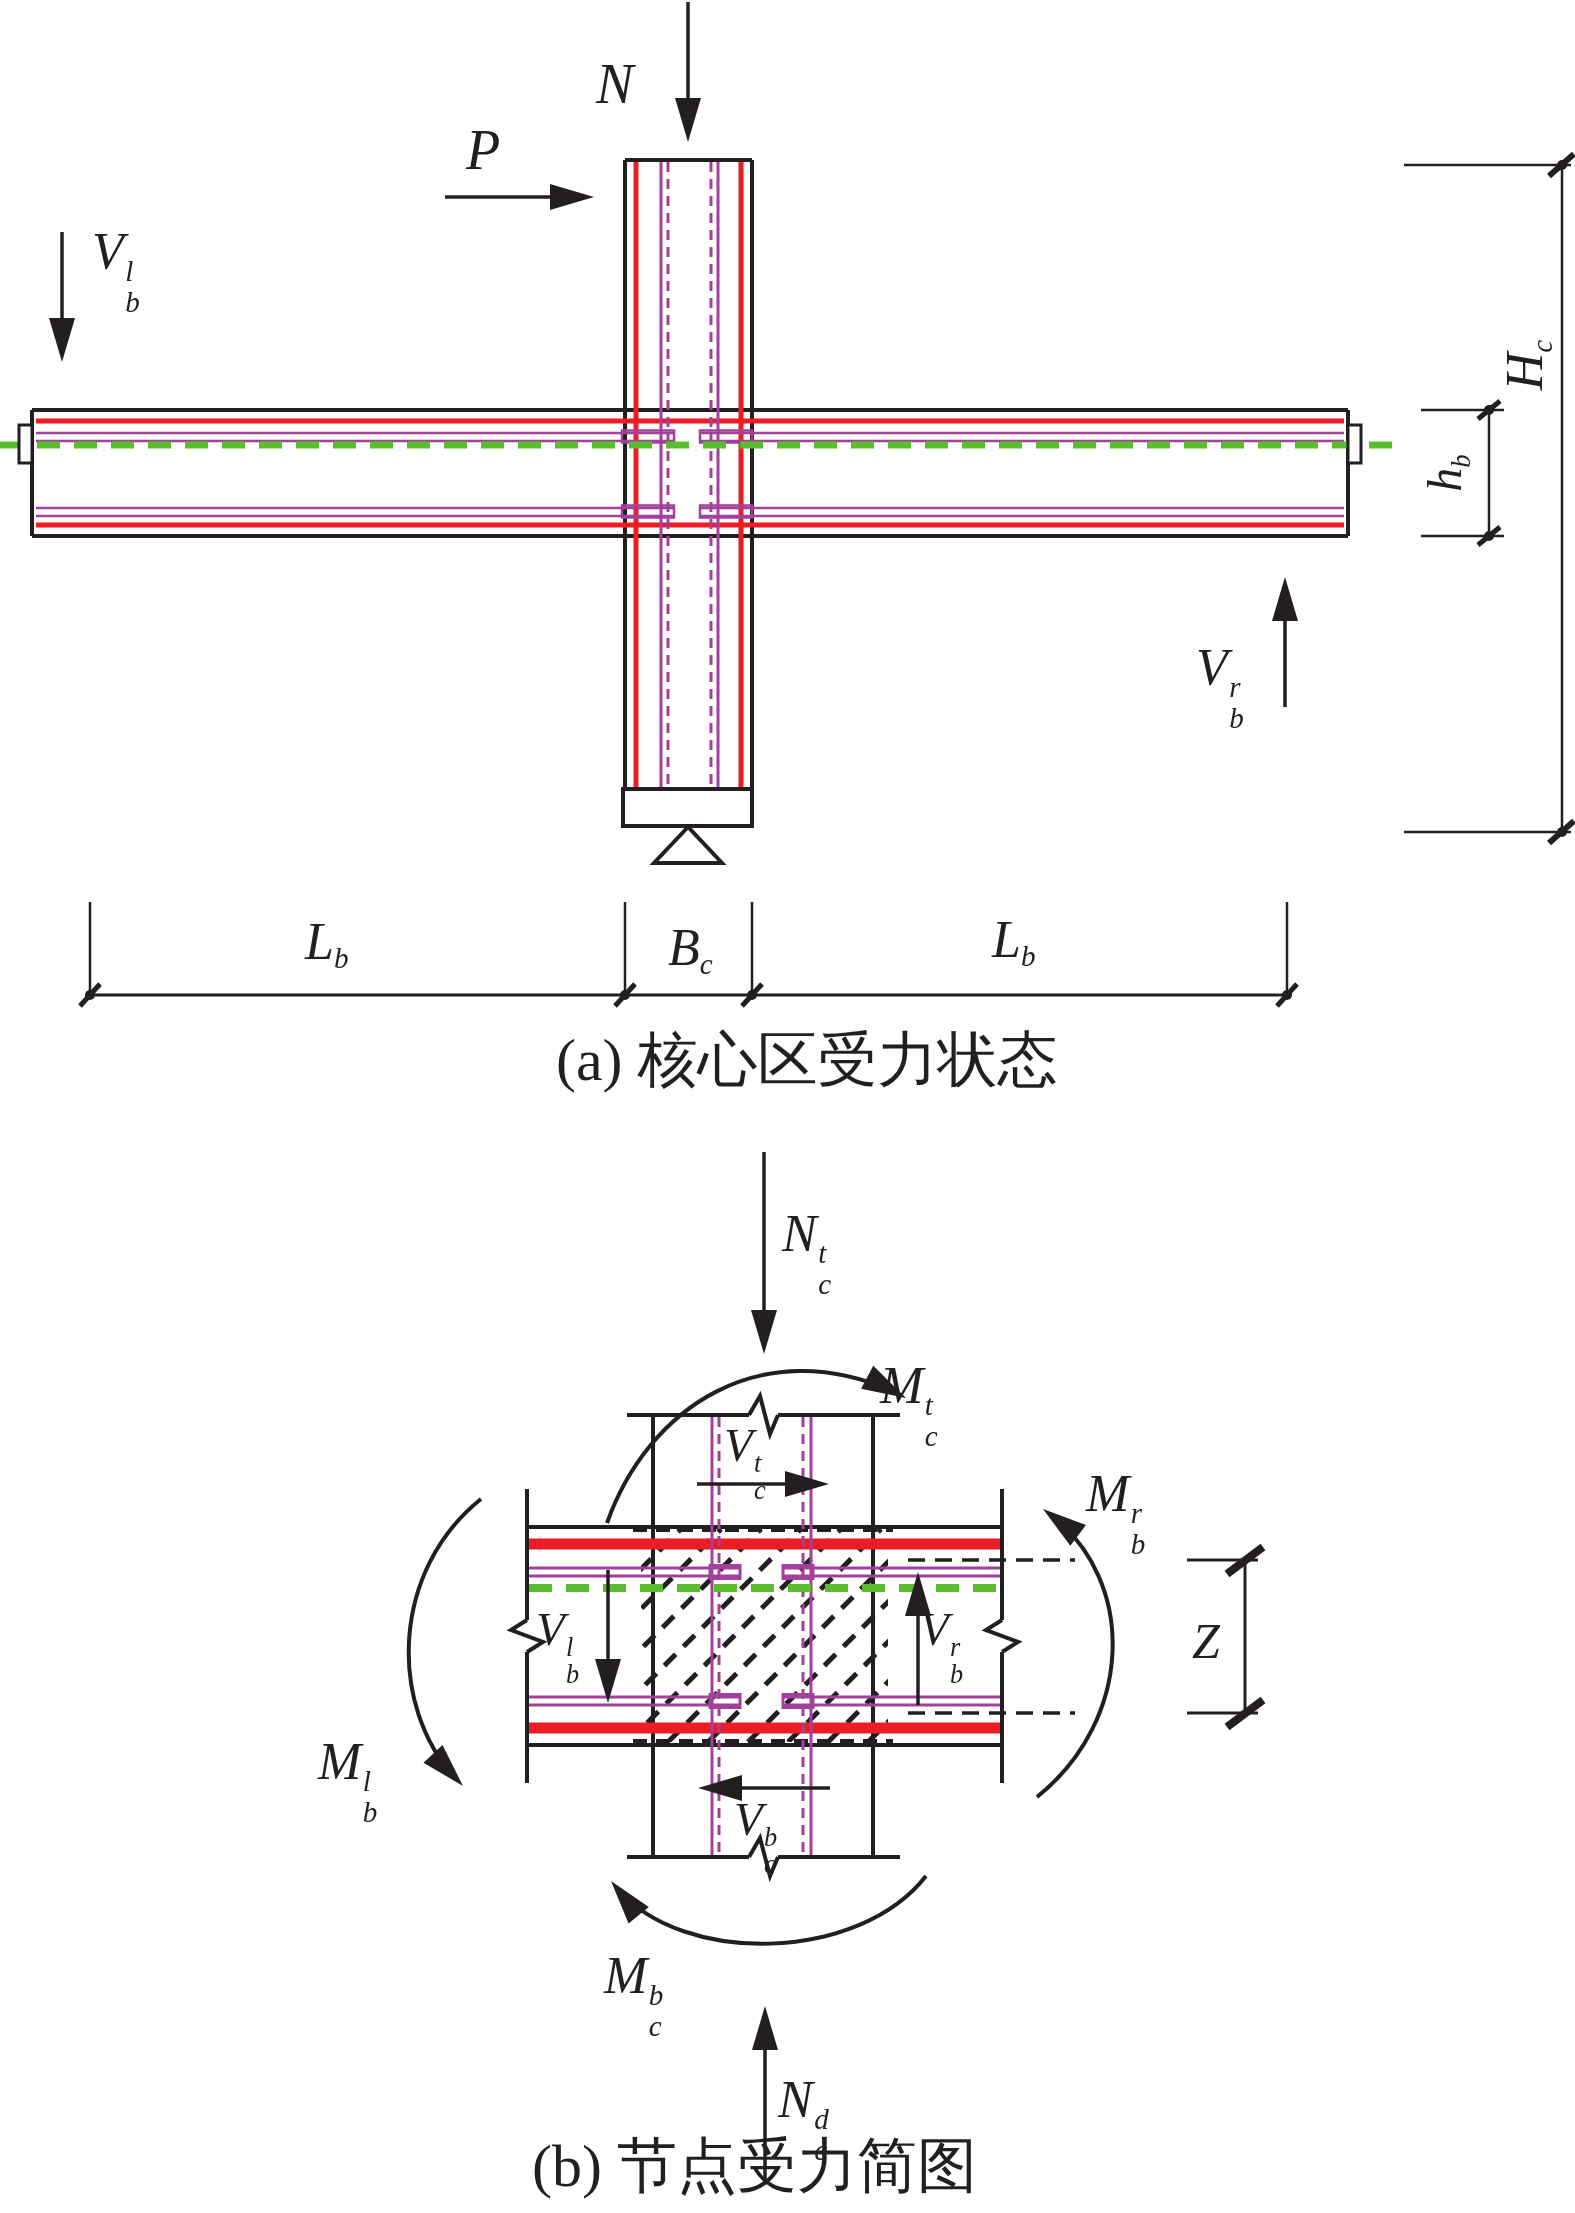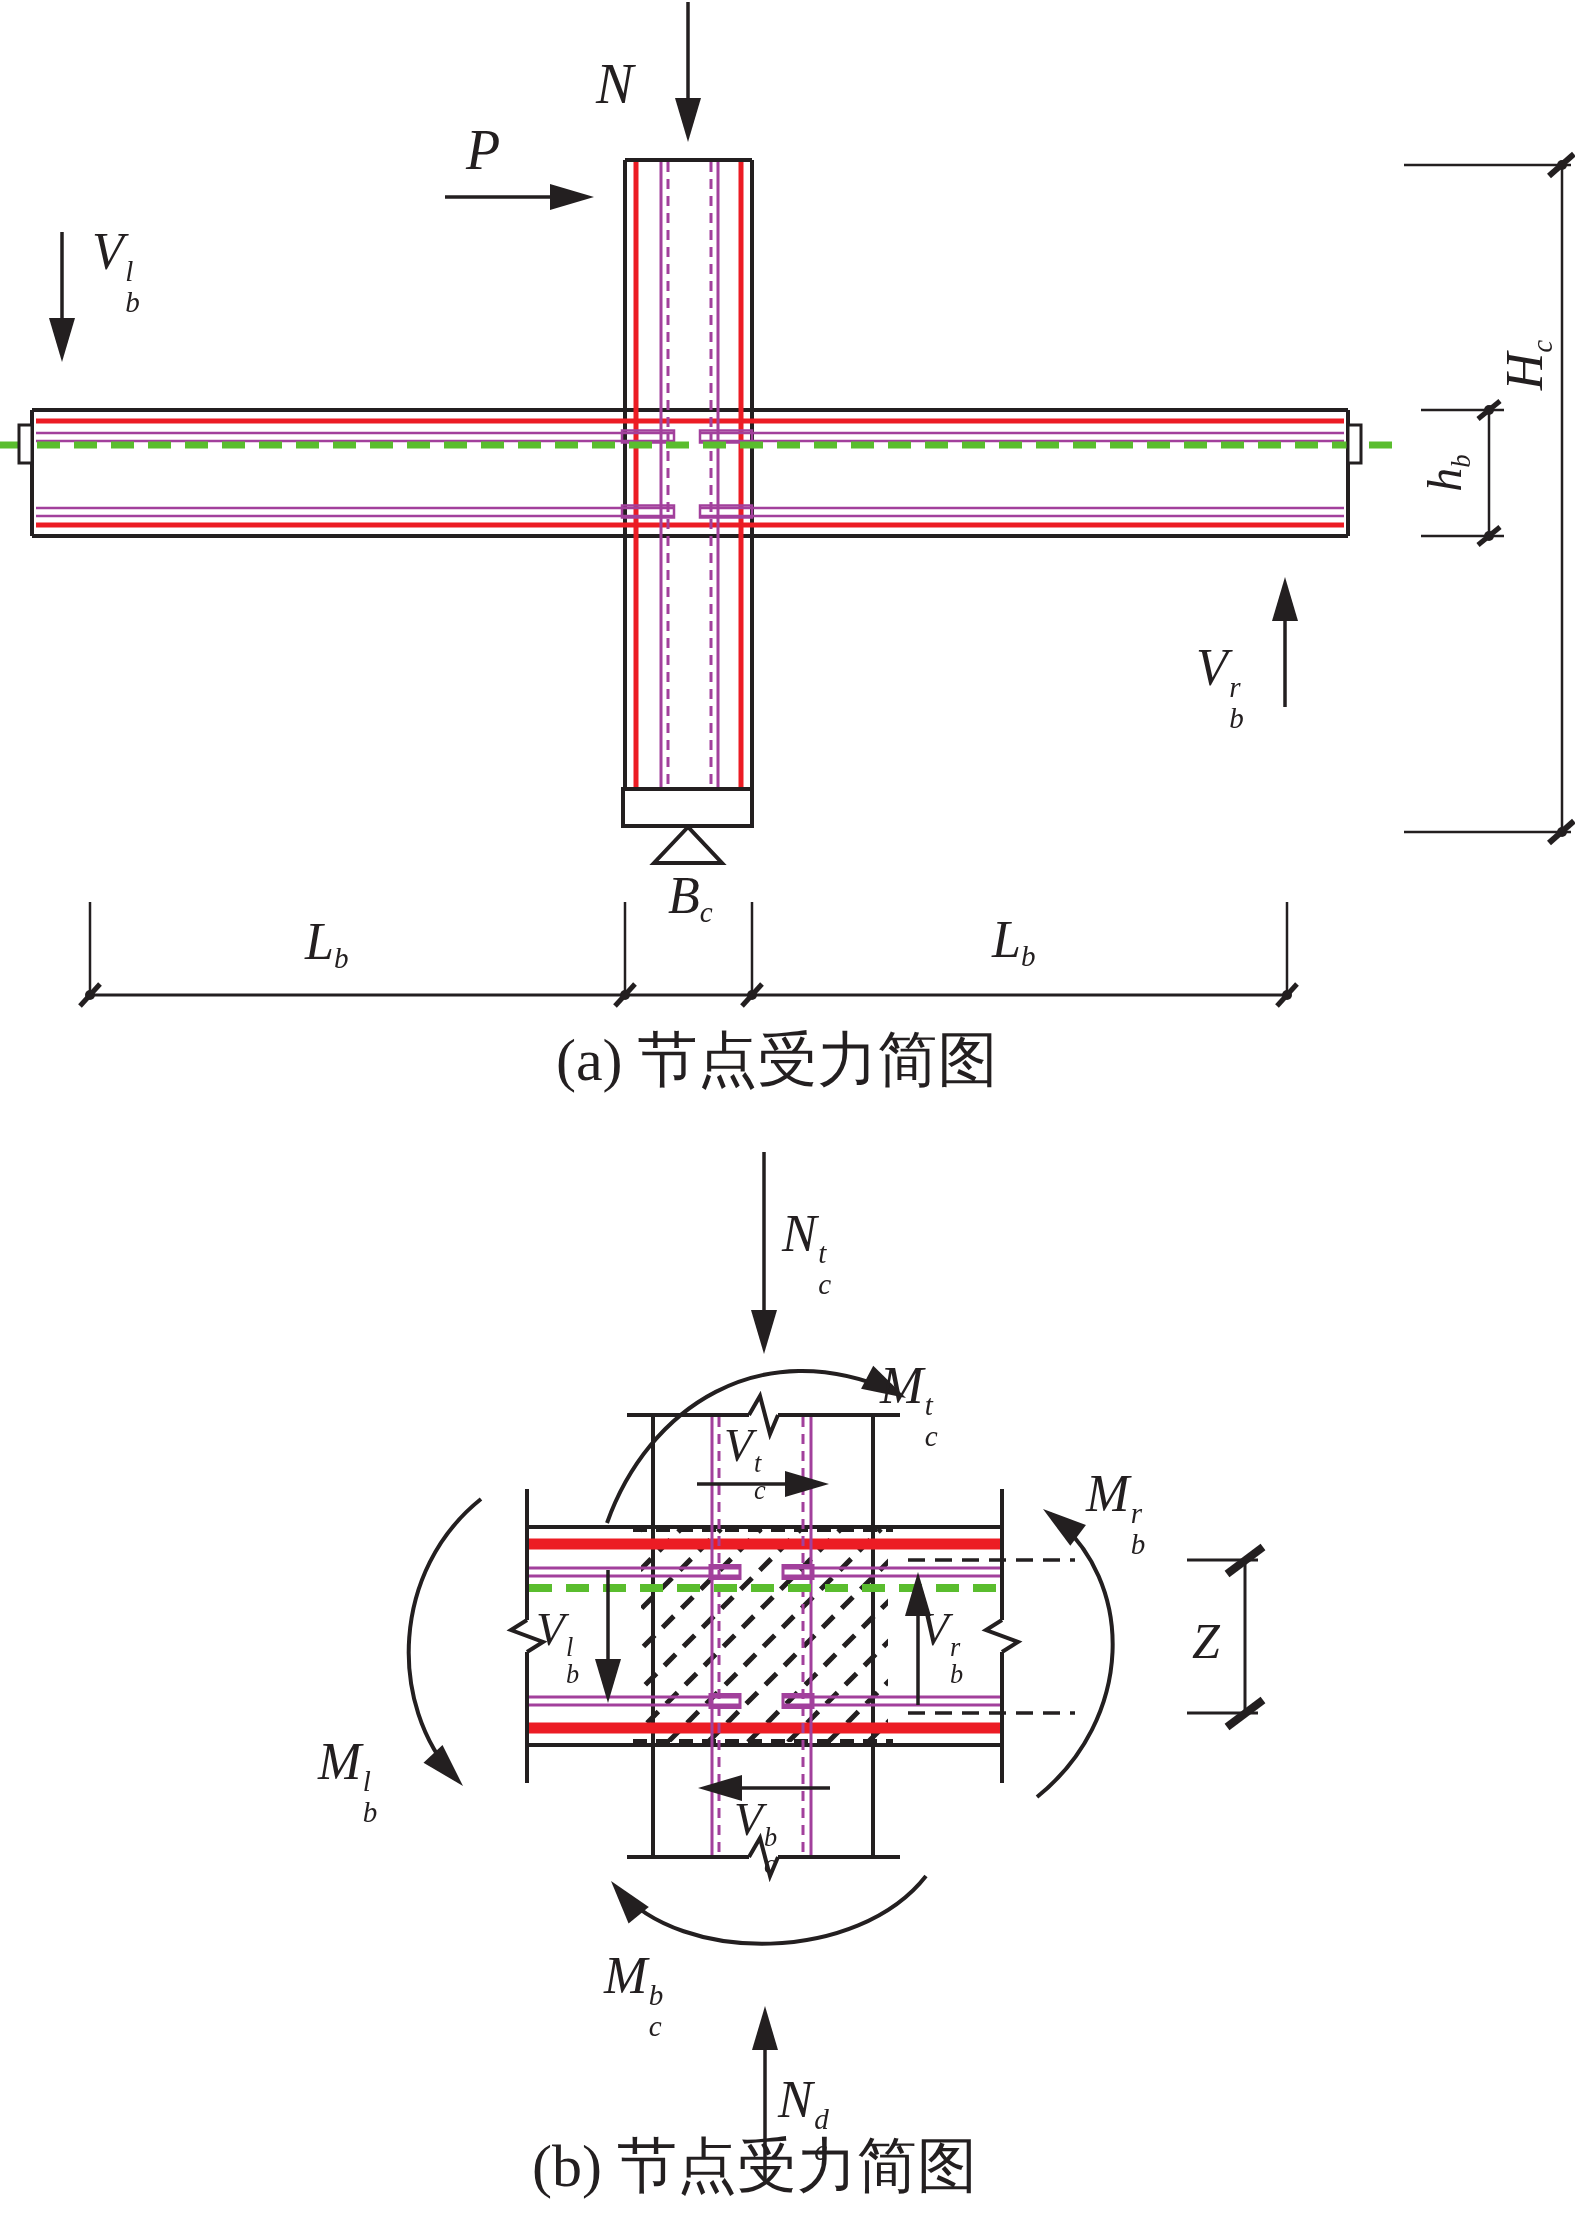--- a/index.html
+++ b/index.html
@@ -244,27 +244,27 @@
 </div>
 <div class="sym dimrot" style="left:1448px; top:473px; font-size:48px">
   <span class="m">h</span><span class="sbo">b</span>
 </div>
 <div class="sym dimrot" style="left:1528px; top:365px; font-size:52px">
   <span class="m">H</span><span class="sbo">c</span>
 </div>
 <div class="sym" style="left:305px; top:916px; font-size:52px">
   <span class="m">L</span><span class="sbo">b</span>
 </div>
-<div class="sym" style="left:668px; top:870px; font-size:52px">
+<div class="sym" style="left:668px; top:922px; font-size:52px">
   <span class="m">B</span><span class="sbo">c</span>
 </div>
 <div class="sym" style="left:992px; top:914px; font-size:52px">
   <span class="m">L</span><span class="sbo">b</span>
 </div>
-<div class="caption" style="left:556px; top:1020px; font-size:60px">(a) 节点受力简图</div>
+<div class="caption" style="left:556px; top:1020px; font-size:60px">(a) 核心区受力状态</div>
 
 <div class="sym" style="left:782px; top:1208px; font-size:52px">
   <span class="m">N</span><span class="ss">
         <span>t</span>
         <span>c</span>
       </span>
 </div>
 <div class="sym" style="left:880px; top:1360px; font-size:52px">
   <span class="m">M</span><span class="ss">
         <span>t</span>

